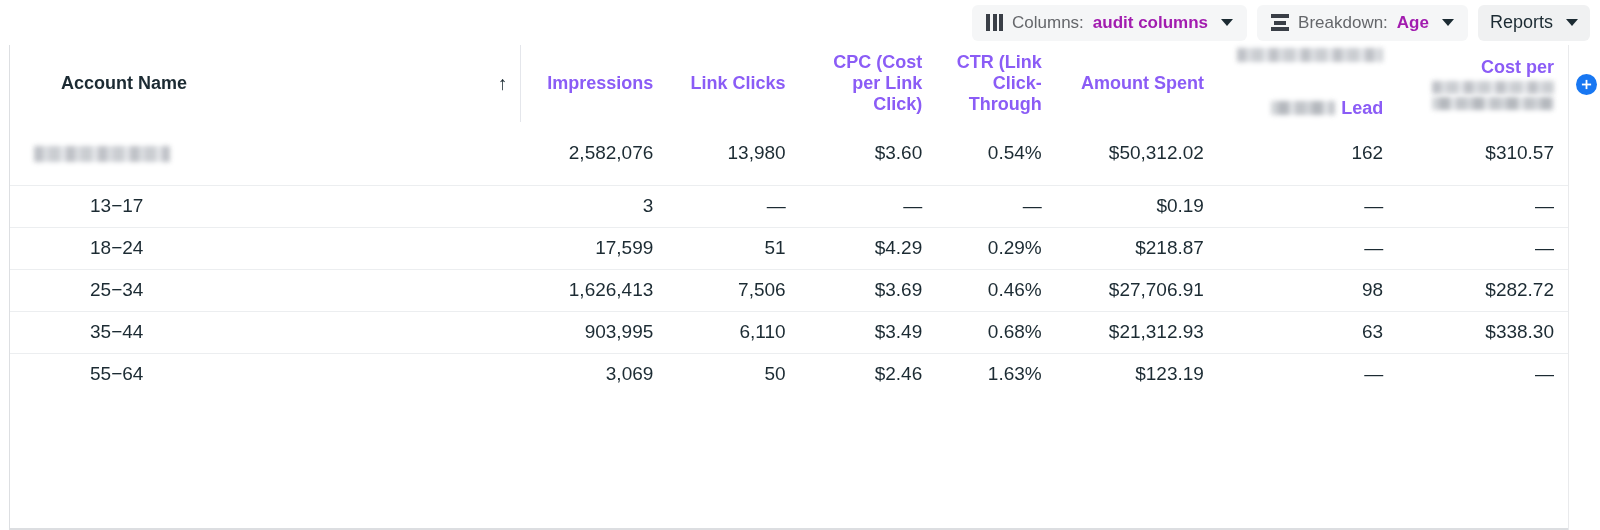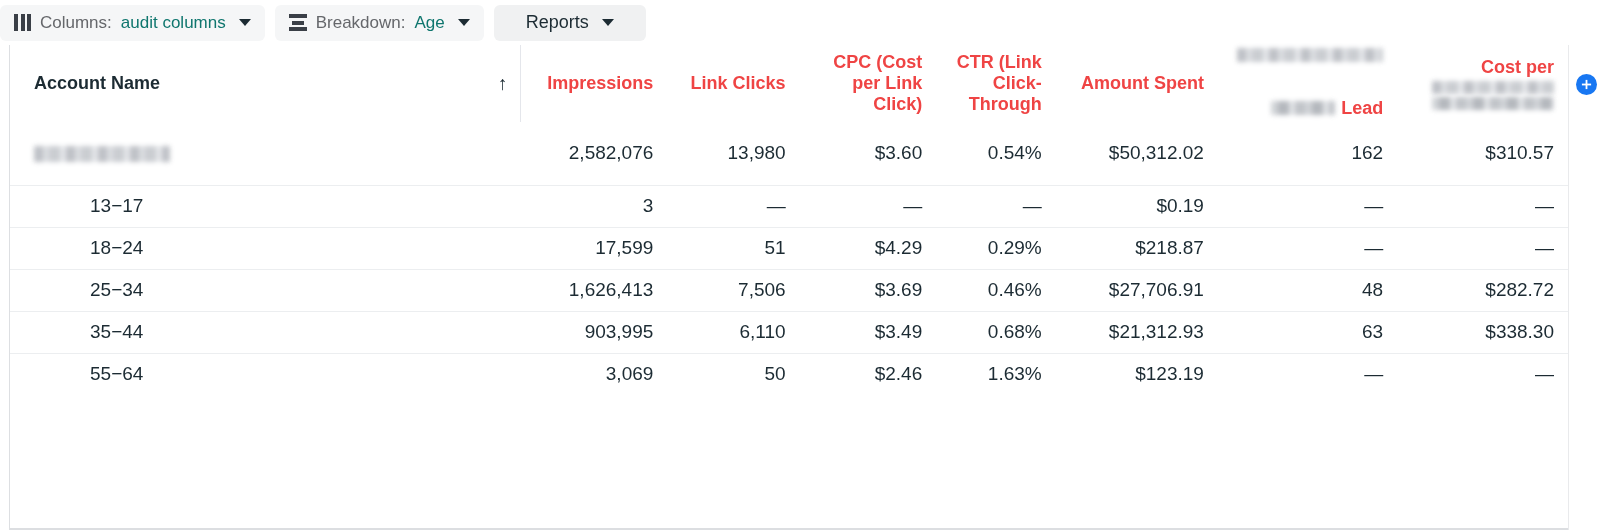--- a/index.html
+++ b/index.html
@@ -8,42 +8,42 @@
     background: #ffffff;
     font-family: "Liberation Sans", sans-serif;
     overflow: hidden;
   }
 
   
   .toolbar {
     height: 45px;
     display: flex;
     align-items: center;
-    justify-content: flex-start;
+    justify-content: flex-end;
     padding-right: 10px;
     gap: 10px;
     background: #ffffff;
   }
   .tb-btn {
     display: flex;
     align-items: center;
     gap: 9px;
     height: 36px;
     padding: 0 14px;
     border-radius: 6px;
     background: #f5f6f7;
     color: #1c2b33;
     font-size: 17px;
     white-space: nowrap;
     cursor: pointer;
     user-select: none;
   }
-  .tb-btn.plain { background: #f0f1f2; padding: 0 32px; }
+  .tb-btn.plain { background: #f0f1f2; padding: 0 12px; }
   .tb-label-muted { color: #65676b; font-weight: 400; }
-  .tb-label-strong { color: #0f766e; font-weight: 400; }
+  .tb-label-strong { color: #a21caf; font-weight: 700; }
   .tb-text { color: #1c2b33; font-weight: 400; font-size: 18px; }
 
   .caret {
     width: 0; height: 0;
     border-left: 6px solid transparent;
     border-right: 6px solid transparent;
     border-top: 7px solid #1c2b33;
     margin-left: 4px;
     flex: none;
   }
@@ -65,35 +65,35 @@
     background: #fff;
     height: 485px;
     position: relative;
   }
   table { border-collapse: collapse; width: 100%; table-layout: fixed; }
 
   thead tr { height: 77px; }
   thead th {
     font-size: 18px;
     font-weight: 700;
-    color: #ef4444;
+    color: #8b5cf6;
     vertical-align: middle;
     padding: 0 14px;
     line-height: 1.18;
     background: #fff;
   }
   thead th.acct {
     color: #1c2b33;
     text-align: left;
     border-right: 1px solid #e4e6eb;
     padding-left: 24px;
     padding-right: 12px;
   }
   thead th.num { text-align: right; }
-  .acct-head-inner { display: flex; align-items: center; justify-content: space-between; }
+  .acct-head-inner { display: flex; align-items: center; justify-content: space-between; margin-left: 27px; }
   .sort-arrow { font-size: 19px; color: #1c2b33; font-weight: 400; line-height: 1; }
 
   tbody tr { height: 42px; }
   tbody td {
     font-size: 19px;
     color: #1c2b33;
     text-align: right;
     padding: 0 14px;
     vertical-align: middle;
     border-top: 1px solid #eceef0;
@@ -266,21 +266,21 @@
         <td>—</td>
         <td>—</td>
       </tr>
       <tr>
         <td class="acct indent">25−34</td>
         <td>1,626,413</td>
         <td>7,506</td>
         <td>$3.69</td>
         <td>0.46%</td>
         <td>$27,706.91</td>
-        <td>48</td>
+        <td>98</td>
         <td>$282.72</td>
       </tr>
       <tr>
         <td class="acct indent">35−44</td>
         <td>903,995</td>
         <td>6,110</td>
         <td>$3.49</td>
         <td>0.68%</td>
         <td>$21,312.93</td>
         <td>63</td>

